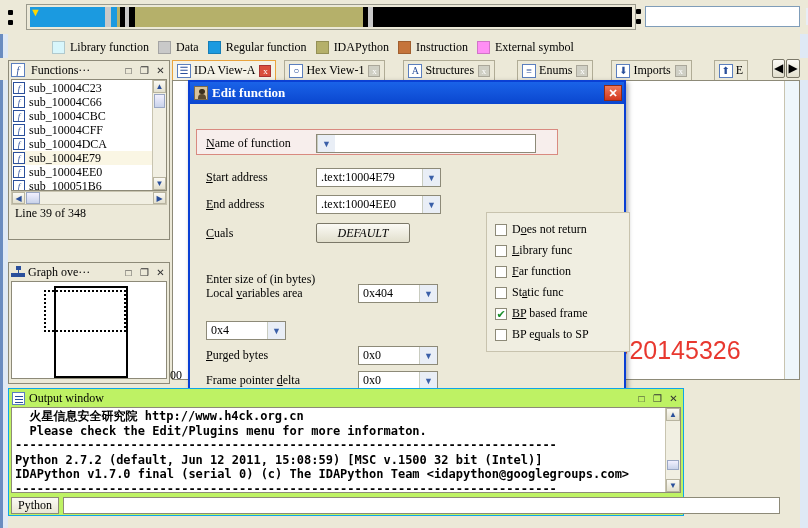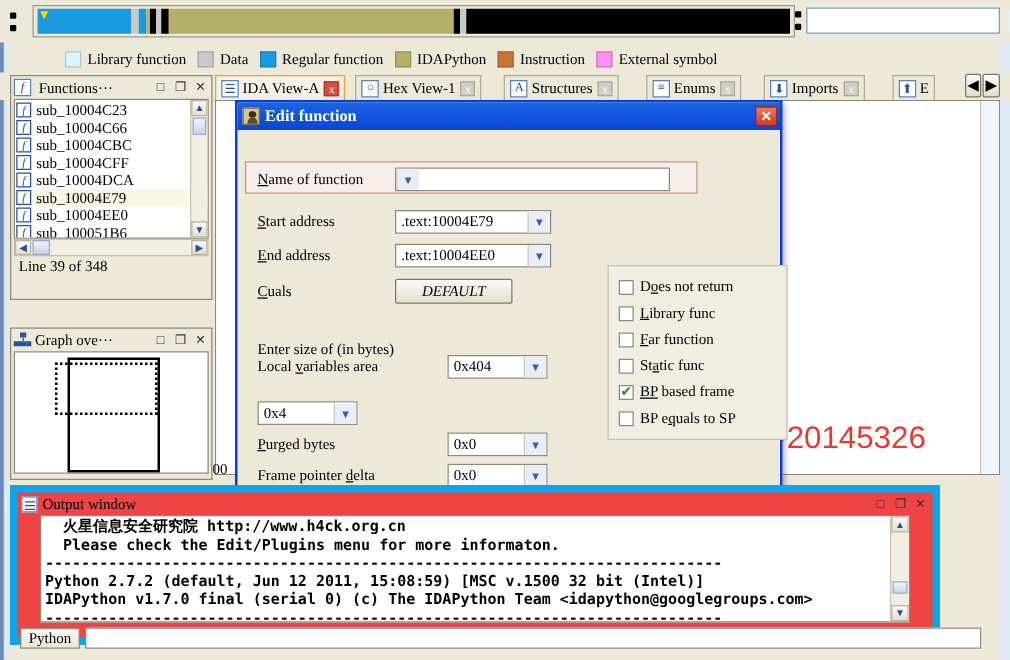--- a/index.html
+++ b/index.html
@@ -108,24 +108,24 @@
 
   .btn{background:linear-gradient(#fbfaf5,#e2dfcd);border:1px solid #7b7868;box-sizing:border-box;
     display:flex;align-items:center;justify-content:center;font-size:12px;border-radius:2px;}
   .btn.default{border:2px solid #4a5e8c;}
   #flagsbox{position:absolute;left:296px;top:88px;width:144px;height:140px;border:1px solid #c8c3ae;background:#f0eee1;box-sizing:border-box;margin-top:20px;}
   .cbrow{display:flex;align-items:center;height:21px;font-size:12px;white-space:nowrap;}
   .cbox{width:12px;height:12px;background:#fff;border:1px solid #8d8a78;box-sizing:border-box;margin-right:5px;
     display:flex;align-items:center;justify-content:center;color:#1a8f2a;font-size:11px;line-height:10px;}
 
   
-  #output-panel{left:8px;top:388px;width:744px;height:128px;background:#ef4444;border:6px solid #0ea5e9;box-sizing:border-box;}
+  #output-panel{left:8px;top:388px;width:676px;height:128px;background:#bef264;border:1px solid #0ea5e9;box-sizing:border-box;}
   #out-header{height:18px;display:flex;align-items:center;padding:0 3px;}
   #out-header .ttl{flex:1;margin-left:4px;}
-  #out-body{margin:0 18px;height:86px;background:#fff;border:1px solid #8d8a78;box-sizing:border-box;position:relative;overflow:hidden;}
+  #out-body{margin:0 2px;height:86px;background:#fff;border:1px solid #8d8a78;box-sizing:border-box;position:relative;overflow:hidden;}
   #out-text{padding:1px 3px;font-family:"DejaVu Sans Mono",monospace;font-size:12px;line-height:14.5px;white-space:pre;color:#000;font-weight:bold;}
   #out-vscroll{position:absolute;right:0;top:0;width:14px;height:100%;background:#f1efe2;border-left:1px solid #c8c4b0;}
   #out-vscroll .arw{height:13px;display:flex;align-items:center;justify-content:center;font-size:8px;color:#2a4f9b;
     background:linear-gradient(#fbfaf4,#e3e0ce);border:1px solid #b8b4a0;box-sizing:border-box;}
   #out-vscroll .thumb{position:absolute;top:52px;left:1px;width:12px;height:10px;background:linear-gradient(#f2f0ff,#c9d3ea);border:1px solid #9aa7c4;box-sizing:border-box;}
   #out-cmdrow{position:absolute;left:2px;top:108px;display:flex;align-items:center;}
   #py-tab{height:17px;padding:0 6px;background:linear-gradient(#fbfaf5,#e9e6d4);border:1px solid #8d8a78;
     box-sizing:border-box;display:flex;align-items:center;font-size:12px;}
   #py-input{height:17px;width:717px;margin-left:4px;background:#fff;border:1px solid #8d8a78;box-sizing:border-box;}
   #py-input input{border:0;outline:0;width:100%;height:15px;background:transparent;font-family:"Liberation Serif",serif;font-size:12px;}

